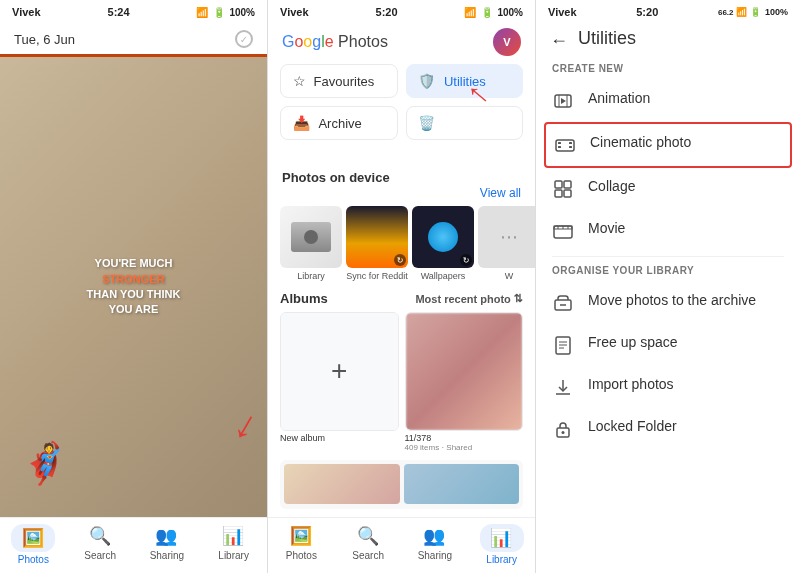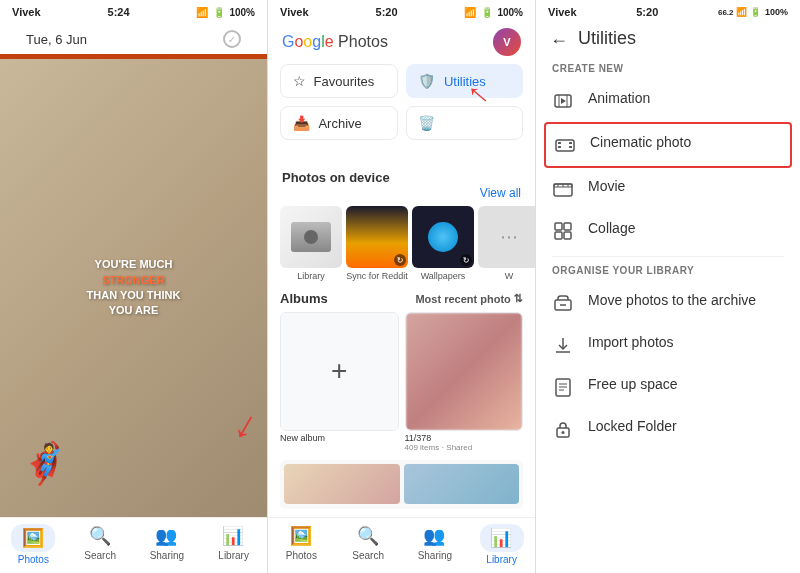--- a/index.html
+++ b/index.html
@@ -83,24 +83,24 @@
       background: rgba(0,0,0,0.6);
       color: #fff;
       font-size: 9px;
       padding: 2px 5px;
       border-radius: 3px;
     }
     .panel1 .date-bar {
       display: flex;
       align-items: center;
       justify-content: space-between;
-      padding: 8px 26px 6px;
+      padding: 8px 14px 6px;
       font-size: 13px;
       color: #333;
-      border-bottom: 5px solid #c2410c;
+      border-bottom: 3px solid #c2410c;
     }
     .panel1 .date-bar .check-icon {
       width: 18px;
       height: 18px;
       border: 2px solid #bbb;
       border-radius: 50%;
       display: flex;
       align-items: center;
       justify-content: center;
       font-size: 10px;
@@ -718,83 +718,83 @@
         <rect x="14" y="7" width="3" height="2" fill="#555" rx="0.5"></rect>
         <rect x="14" y="11" width="3" height="2" fill="#555" rx="0.5"></rect>
       </svg>
     </div>
     <span class="utility-label">Cinematic photo</span>
   </div>
 
   <div class="utility-item">
     <div class="utility-icon">
       <svg width="20" height="20" viewBox="0 0 20 20" fill="none">
+        <rect x="2" y="2" width="7" height="7" rx="1" stroke="#555" stroke-width="1.5" fill="none"></rect>
+        <rect x="11" y="2" width="7" height="7" rx="1" stroke="#555" stroke-width="1.5" fill="none"></rect>
+        <rect x="2" y="11" width="7" height="7" rx="1" stroke="#555" stroke-width="1.5" fill="none"></rect>
+        <rect x="11" y="11" width="7" height="7" rx="1" stroke="#555" stroke-width="1.5" fill="none"></rect>
+      </svg>
+    </div>
+    <span class="utility-label">Collage</span>
+  </div>
+
+  <div class="utility-item">
+    <div class="utility-icon">
+      <svg width="20" height="20" viewBox="0 0 20 20" fill="none">
         <rect x="1" y="5" width="18" height="12" rx="2" stroke="#555" stroke-width="1.5" fill="none"></rect>
         <rect x="1" y="5" width="18" height="3" stroke="#555" stroke-width="1" fill="none"></rect>
         <line x1="5" y1="5" x2="5" y2="8" stroke="#555" stroke-width="1"></line>
         <line x1="10" y1="5" x2="10" y2="8" stroke="#555" stroke-width="1"></line>
         <line x1="15" y1="5" x2="15" y2="8" stroke="#555" stroke-width="1"></line>
       </svg>
     </div>
     <span class="utility-label">Movie</span>
-  </div>
-
-  <div class="utility-item">
-    <div class="utility-icon">
-      <svg width="20" height="20" viewBox="0 0 20 20" fill="none">
-        <rect x="2" y="2" width="7" height="7" rx="1" stroke="#555" stroke-width="1.5" fill="none"></rect>
-        <rect x="11" y="2" width="7" height="7" rx="1" stroke="#555" stroke-width="1.5" fill="none"></rect>
-        <rect x="2" y="11" width="7" height="7" rx="1" stroke="#555" stroke-width="1.5" fill="none"></rect>
-        <rect x="11" y="11" width="7" height="7" rx="1" stroke="#555" stroke-width="1.5" fill="none"></rect>
-      </svg>
-    </div>
-    <span class="utility-label">Collage</span>
   </div>
 
   <div class="section-divider"></div>
 
   <div class="section-label">ORGANISE YOUR LIBRARY</div>
 
   <div class="utility-item">
     <div class="utility-icon">
       <svg width="20" height="20" viewBox="0 0 20 20" fill="none">
         <rect x="2" y="7" width="16" height="10" rx="1.5" stroke="#555" stroke-width="1.5" fill="none"></rect>
         <path d="M5 7V5.5C5 4.1 6.1 3 7.5 3h5C13.9 3 15 4.1 15 5.5V7" stroke="#555" stroke-width="1.5" fill="none"></path>
         <line x1="7" y1="12" x2="13" y2="12" stroke="#555" stroke-width="1.5"></line>
       </svg>
     </div>
     <span class="utility-label">Move photos to the archive</span>
-  </div>
-
-  <div class="utility-item">
-    <div class="utility-icon">
-      <svg width="20" height="20" viewBox="0 0 20 20" fill="none">
-        <line x1="10" y1="3" x2="10" y2="14" stroke="#555" stroke-width="1.5"></line>
-        <polyline points="6,10 10,14 14,10" stroke="#555" stroke-width="1.5" fill="none"></polyline>
-        <line x1="3" y1="17" x2="17" y2="17" stroke="#555" stroke-width="1.5"></line>
-      </svg>
-    </div>
-    <span class="utility-label">Import photos</span>
   </div>
 
   <div class="utility-item">
     <div class="utility-icon">
       <svg width="20" height="20" viewBox="0 0 20 20" fill="none">
         <rect x="3" y="2" width="14" height="17" rx="1.5" stroke="#555" stroke-width="1.5" fill="none"></rect>
         <line x1="6" y1="7" x2="14" y2="7" stroke="#555" stroke-width="1"></line>
         <line x1="6" y1="10" x2="14" y2="10" stroke="#555" stroke-width="1"></line>
         <line x1="6" y1="13" x2="11" y2="13" stroke="#555" stroke-width="1"></line>
       </svg>
     </div>
     <span class="utility-label">Free up space</span>
   </div>
 
   <div class="utility-item">
     <div class="utility-icon">
       <svg width="20" height="20" viewBox="0 0 20 20" fill="none">
+        <line x1="10" y1="3" x2="10" y2="14" stroke="#555" stroke-width="1.5"></line>
+        <polyline points="6,10 10,14 14,10" stroke="#555" stroke-width="1.5" fill="none"></polyline>
+        <line x1="3" y1="17" x2="17" y2="17" stroke="#555" stroke-width="1.5"></line>
+      </svg>
+    </div>
+    <span class="utility-label">Import photos</span>
+  </div>
+
+  <div class="utility-item">
+    <div class="utility-icon">
+      <svg width="20" height="20" viewBox="0 0 20 20" fill="none">
         <rect x="4" y="9" width="12" height="9" rx="1.5" stroke="#555" stroke-width="1.5" fill="none"></rect>
         <path d="M7 9V7C7 5.3 8.3 4 10 4s3 1.3 3 3v2" stroke="#555" stroke-width="1.5" fill="none"></path>
         <circle cx="10" cy="13.5" r="1.5" fill="#555"></circle>
       </svg>
     </div>
     <span class="utility-label">Locked Folder</span>
   </div>
 
 </div>
 

